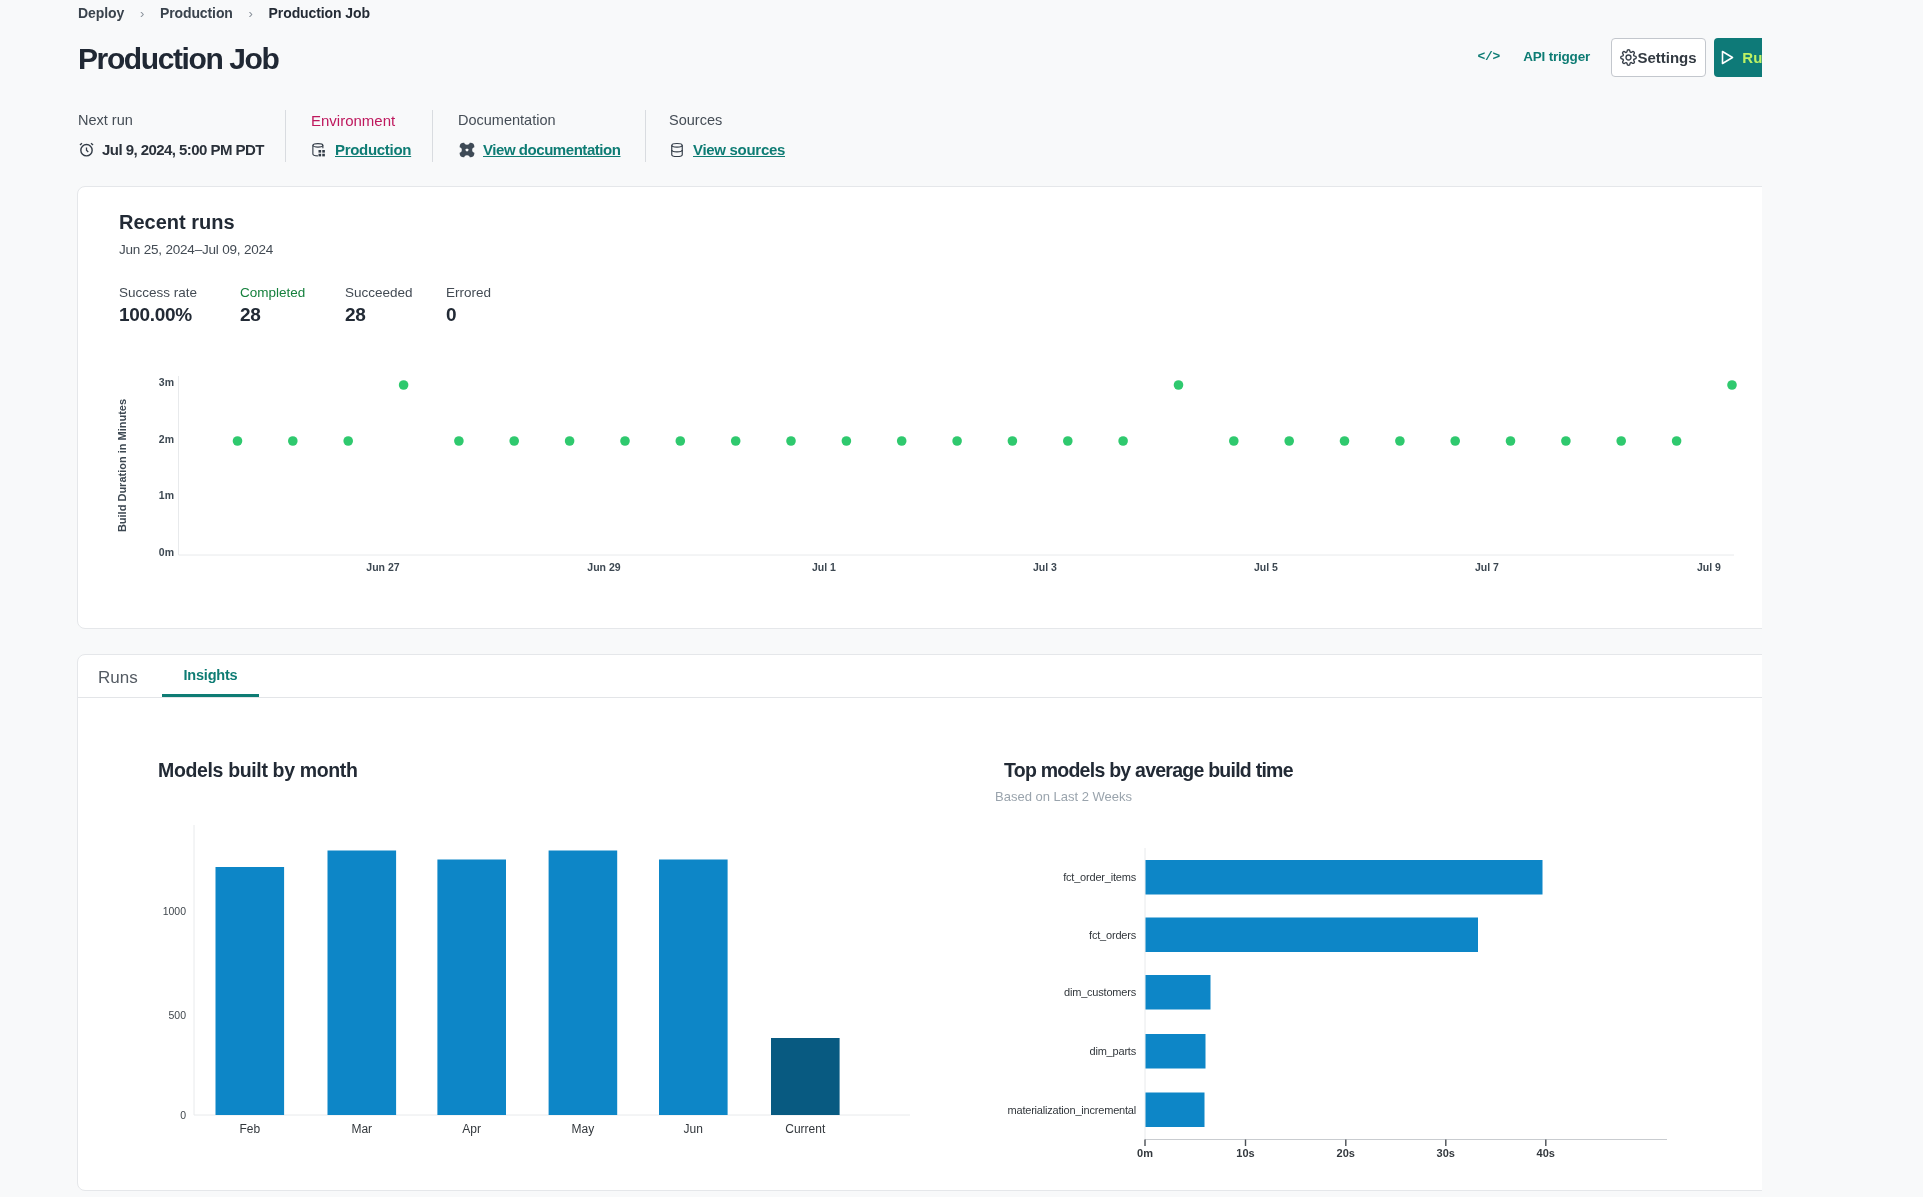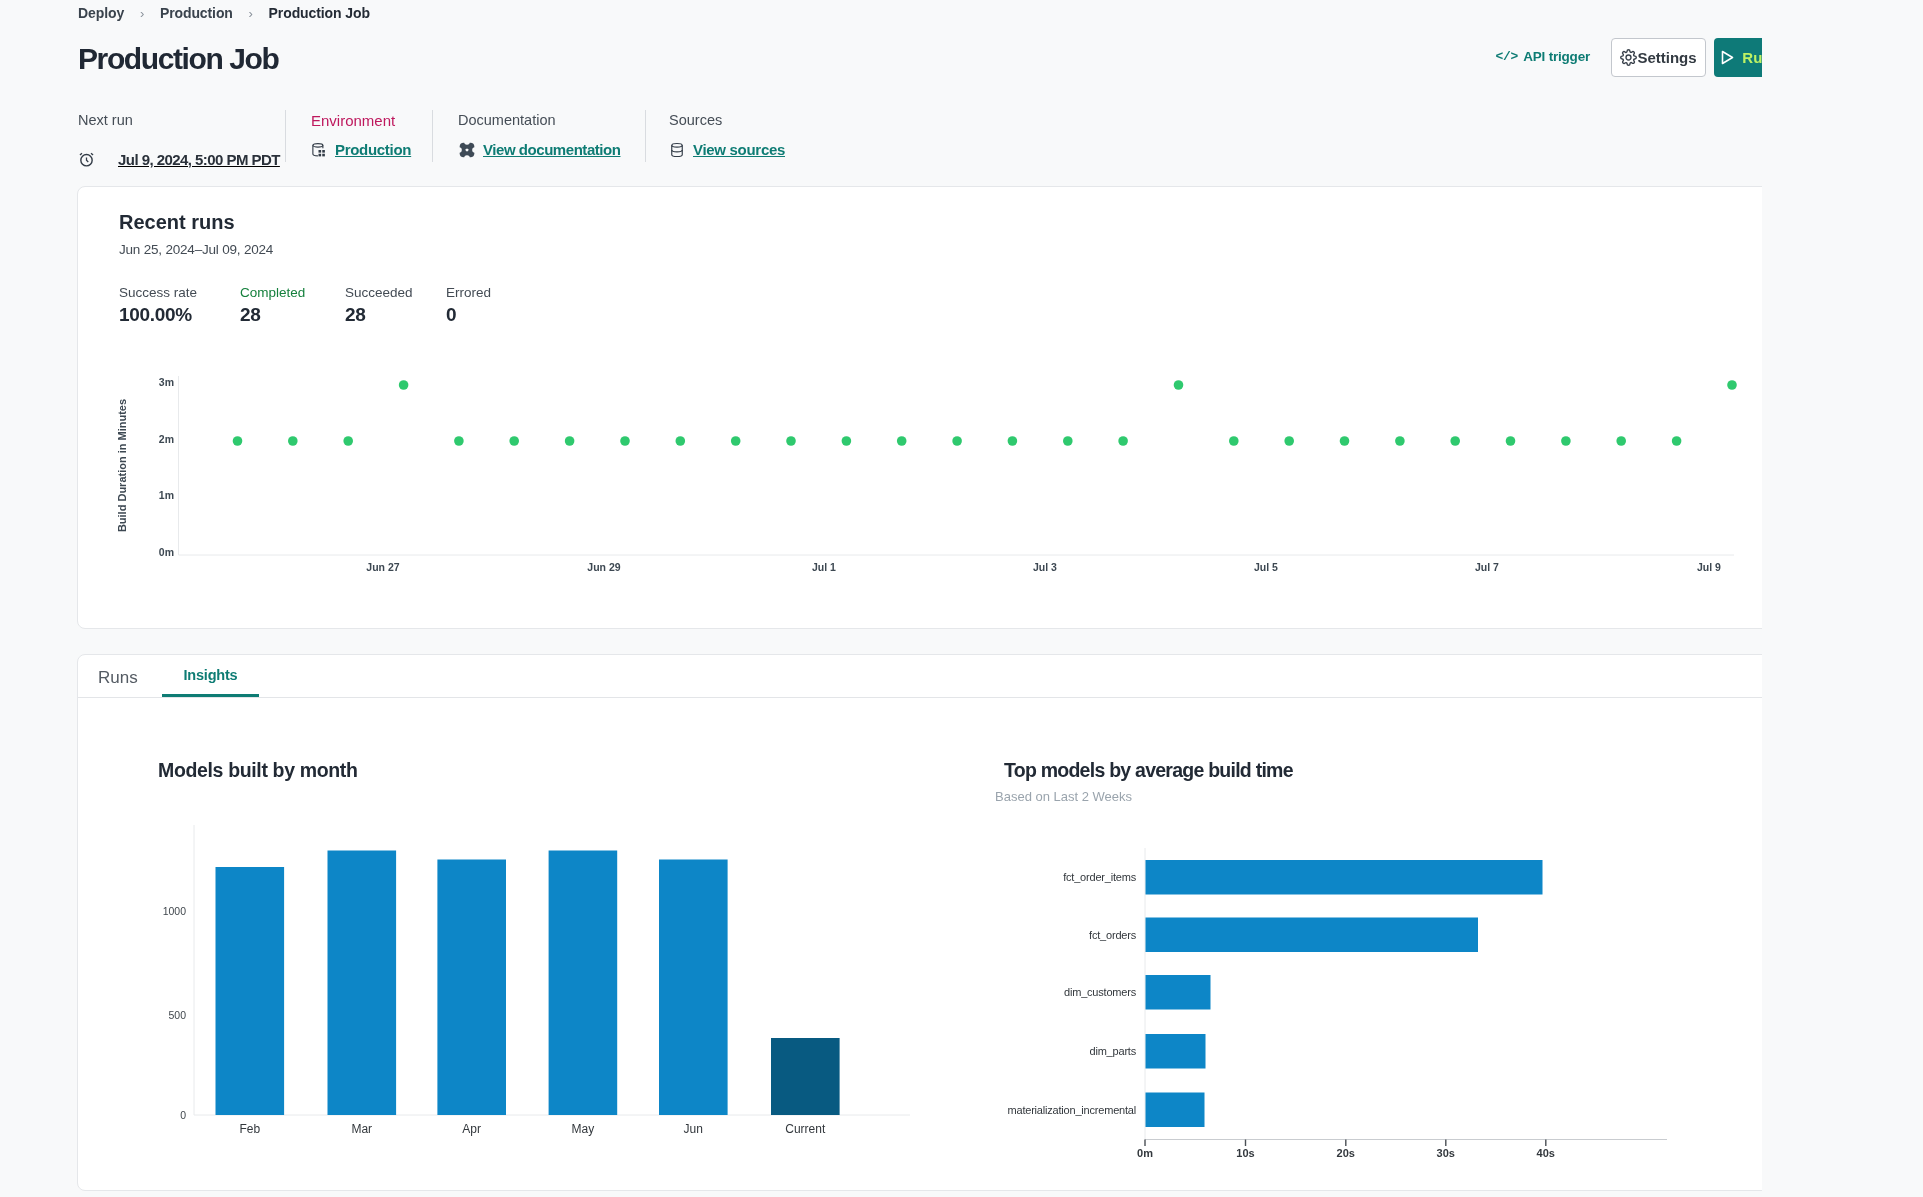--- a/index.html
+++ b/index.html
@@ -16,21 +16,21 @@
 <div class="page">
 
   <div class="abs" style="left:78px; top:5px; font-size:14px; font-weight:700; color:#3a434d; letter-spacing:-0.1px;">
     Deploy <span style="color:#8a929b; font-weight:400; padding:0 12px; font-size:13px;">›</span> Production <span style="color:#8a929b; font-weight:400; padding:0 12px; font-size:13px;">›</span> <span style="color:#242b35;">Production Job</span>
   </div>
 
   <div class="abs" style="left:78px; top:42px; font-size:30px; font-weight:700; color:#202834; letter-spacing:-1.4px;">Production Job</div>
 
   <div class="abs" style="left:1440px; top:49px; width:150px; display:flex; justify-content:flex-end; align-items:center; font-size:13.5px; font-weight:600; letter-spacing:-0.2px;">
     <span class="teal" style="font-family:'Liberation Mono',monospace; font-size:13px; font-weight:700;">&lt;/&gt;</span>
-    <span class="teal" style="margin-left:5px;">API trigger</span>
+    <span class="teal" style="margin-left:23px;">API trigger</span>
   </div>
   <div class="abs" style="left:1611px; top:38px; width:95px; height:39px; background:#fff; border:1px solid #c3c7cd; border-radius:4px; display:flex; align-items:center; justify-content:center; gap:0;">
     <svg width="17" height="17" viewBox="0 0 24 24" fill="none" stroke="#3a424c" stroke-width="2">
         <path d="M12 15.5A3.5 3.5 0 1 0 12 8.5a3.5 3.5 0 0 0 0 7z"></path>
         <path d="M19.4 15a1.65 1.65 0 0 0 .33 1.82l.06.06a2 2 0 1 1-2.83 2.83l-.06-.06a1.65 1.65 0 0 0-1.82-.33 1.65 1.65 0 0 0-1 1.51V21a2 2 0 1 1-4 0v-.09A1.65 1.65 0 0 0 9 19.4a1.65 1.65 0 0 0-1.82.33l-.06.06a2 2 0 1 1-2.83-2.83l.06-.06a1.65 1.65 0 0 0 .33-1.82 1.65 1.65 0 0 0-1.51-1H3a2 2 0 1 1 0-4h.09A1.65 1.65 0 0 0 4.6 9a1.65 1.65 0 0 0-.33-1.82l-.06-.06a2 2 0 1 1 2.83-2.83l.06.06a1.65 1.65 0 0 0 1.82.33H9a1.65 1.65 0 0 0 1-1.51V3a2 2 0 1 1 4 0v.09a1.65 1.65 0 0 0 1 1.51 1.65 1.65 0 0 0 1.82-.33l.06-.06a2 2 0 1 1 2.83 2.83l-.06.06a1.65 1.65 0 0 0-.33 1.82V9a1.65 1.65 0 0 0 1.51 1H21a2 2 0 1 1 0 4h-.09a1.65 1.65 0 0 0-1.51 1z"></path>
       </svg>
     <span style="font-size:15px; font-weight:600; color:#333a42;">Settings</span>
   </div>
   <div class="abs" style="left:1714px; top:38px; width:99px; height:39px; background:#0e7a78; border-radius:4px; display:flex; align-items:center; justify-content:center; gap:8px;">
     <svg width="13" height="15" viewBox="0 0 13 15" fill="none" stroke="#fff" stroke-width="1.6" stroke-linejoin="round">
@@ -41,21 +41,21 @@
 
   <div class="abs" style="left:78px; top:112px; font-size:14.5px; color:#454d56;">Next run</div>
   <div class="abs" style="left:311px; top:112px; font-size:15px; color:#be185d;">Environment</div>
   <div class="abs" style="left:458px; top:112px; font-size:14.5px; color:#454d56;">Documentation</div>
   <div class="abs" style="left:669px; top:112px; font-size:14.5px; color:#454d56;">Sources</div>
 
   <div class="abs" style="left:285px; top:110px; width:1px; height:52px; background:#d9dce0;"></div>
   <div class="abs" style="left:432px; top:110px; width:1px; height:52px; background:#d9dce0;"></div>
   <div class="abs" style="left:645px; top:110px; width:1px; height:52px; background:#d9dce0;"></div>
 
-  <div class="abs" style="left:78px; top:151px; display:flex; align-items:center; gap:23px;text-decoration:underline;">
+  <div class="abs" style="left:78px; top:141px; display:flex; align-items:center; gap:7px;">
     <svg width="17" height="17" viewBox="0 0 24 24" fill="none" stroke="#333c47" stroke-width="2">
         <circle cx="12" cy="13" r="8"></circle>
         <path d="M12 9v4l2.5 2.5" stroke-width="1.8"></path>
         <path d="M5.6 3.2 2.8 5.6"></path>
         <path d="M18.4 3.2 21.2 5.6"></path>
       </svg>
     <span style="font-size:15px; font-weight:600; color:#2a313a; letter-spacing:-0.55px;">Jul 9, 2024, 5:00 PM PDT</span>
   </div>
 
   <div class="abs" style="left:311px; top:141px; display:flex; align-items:center; gap:9px;">

